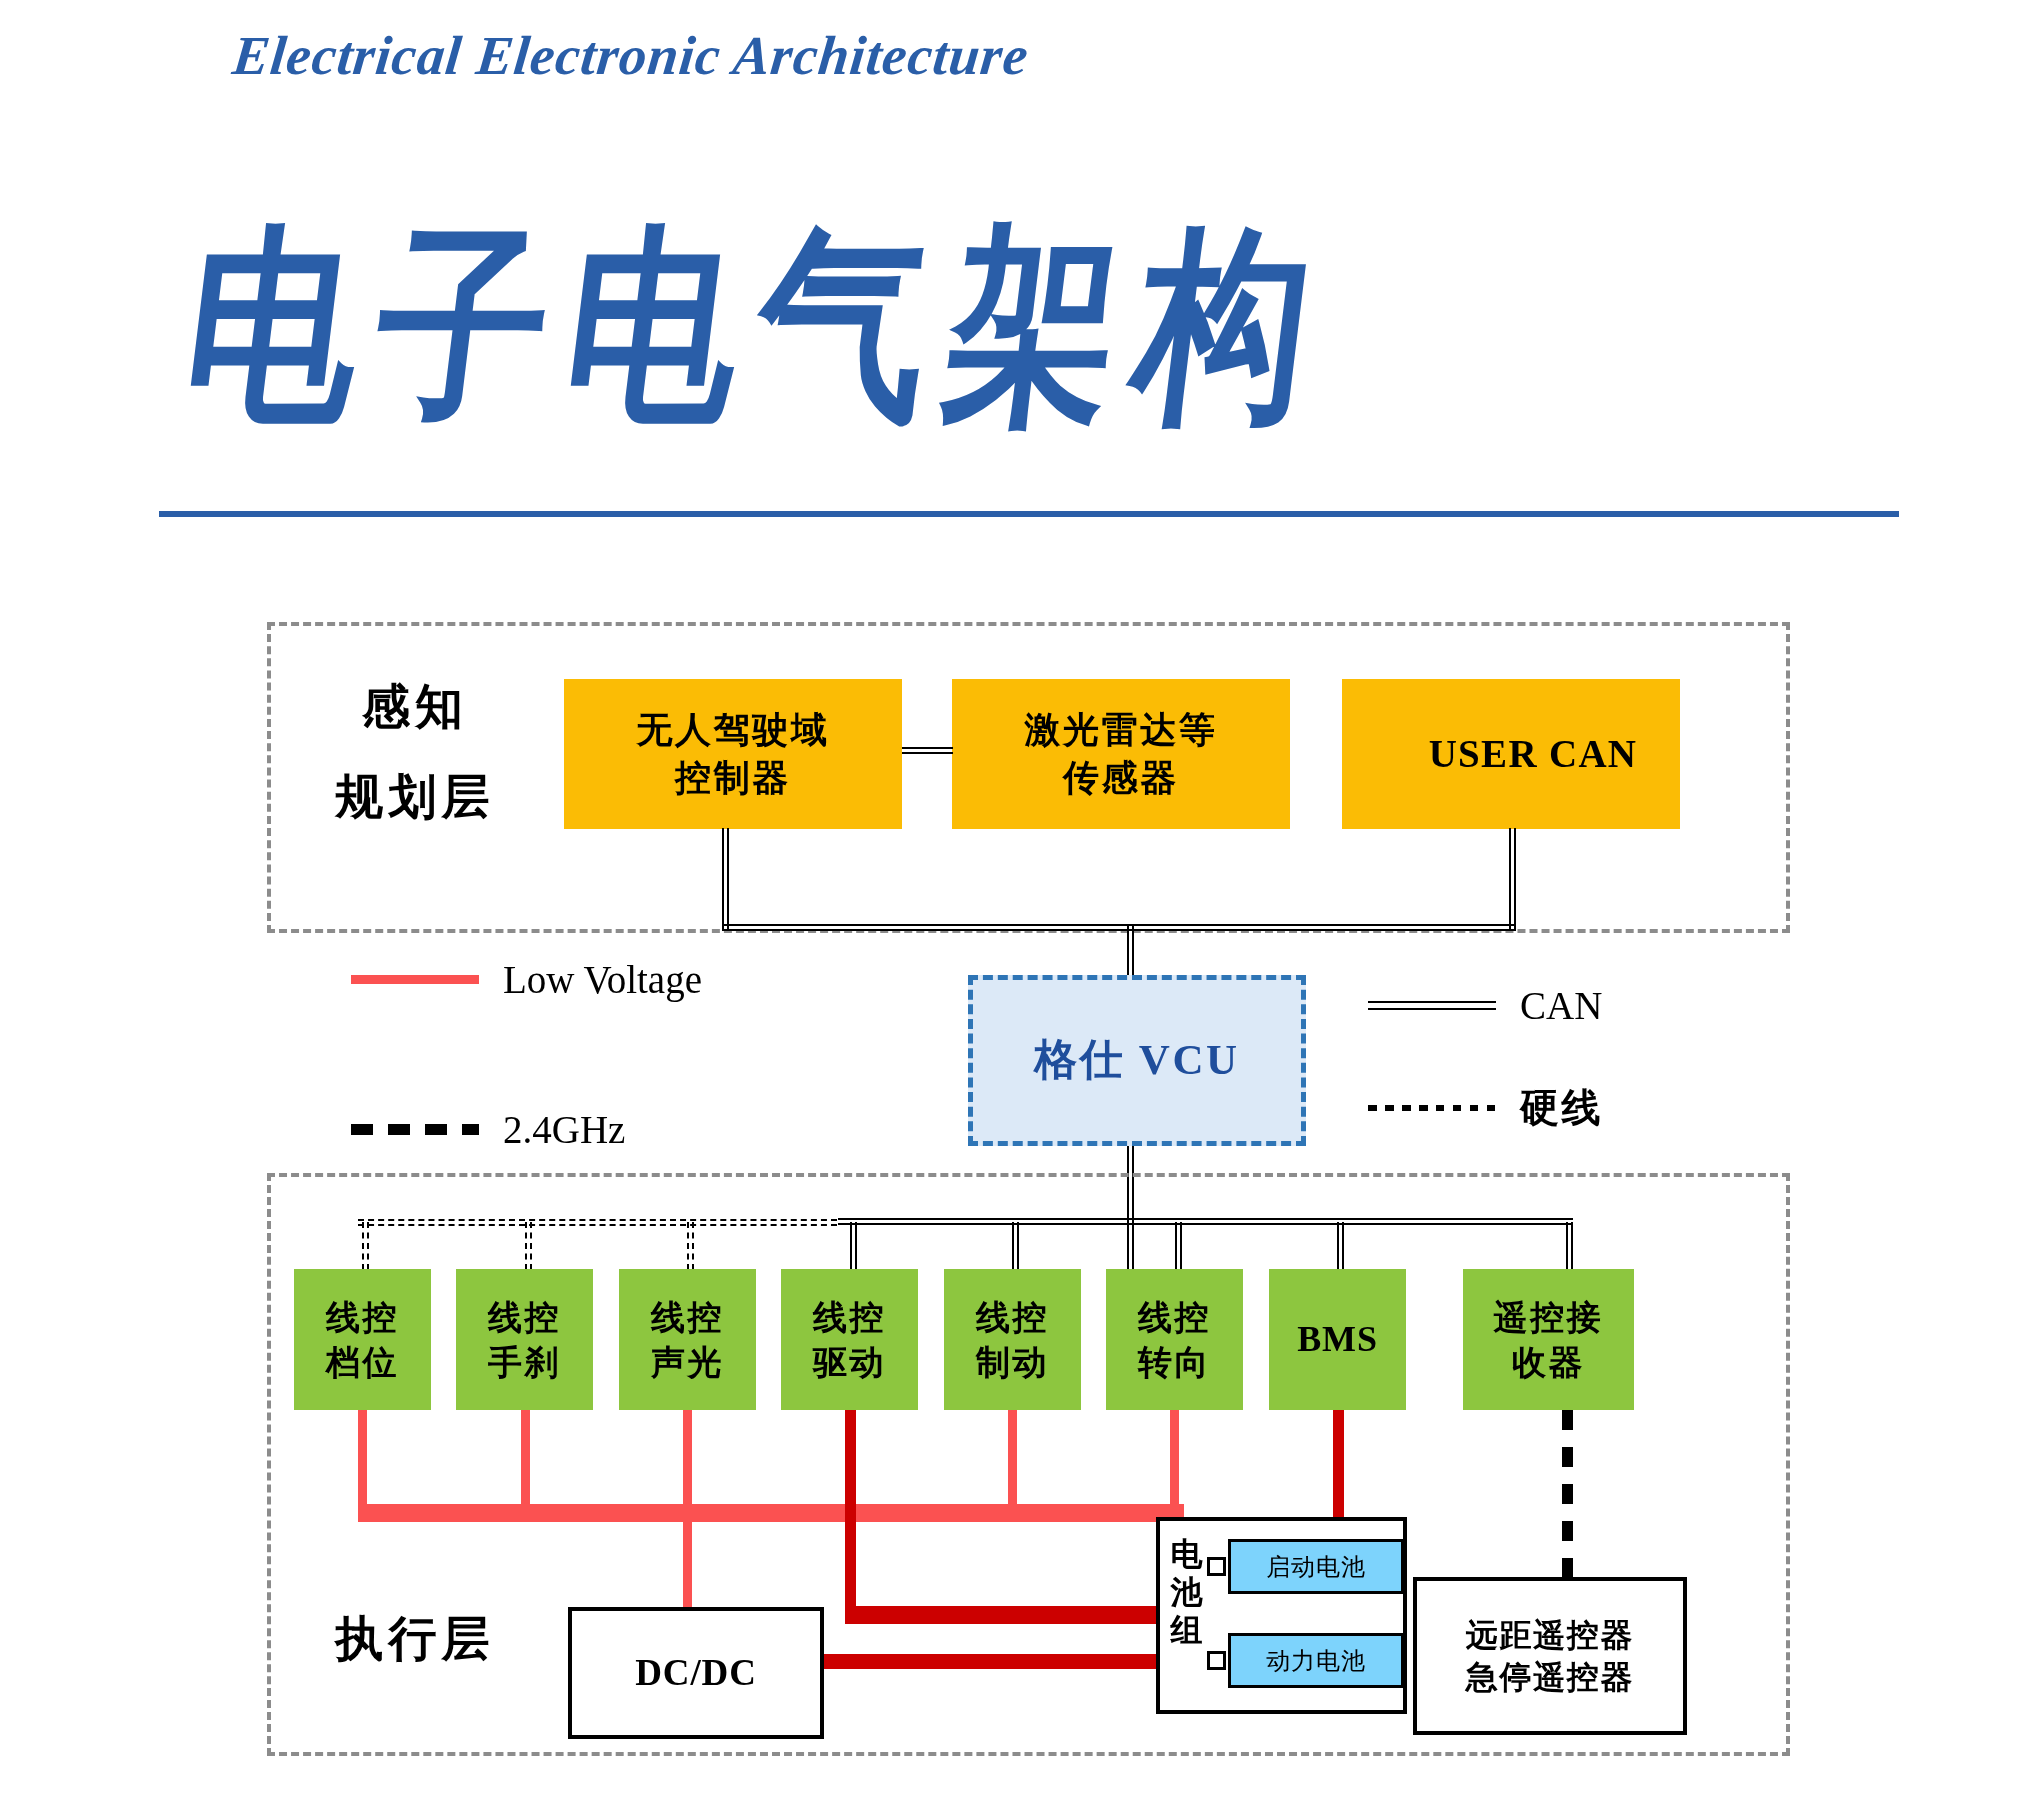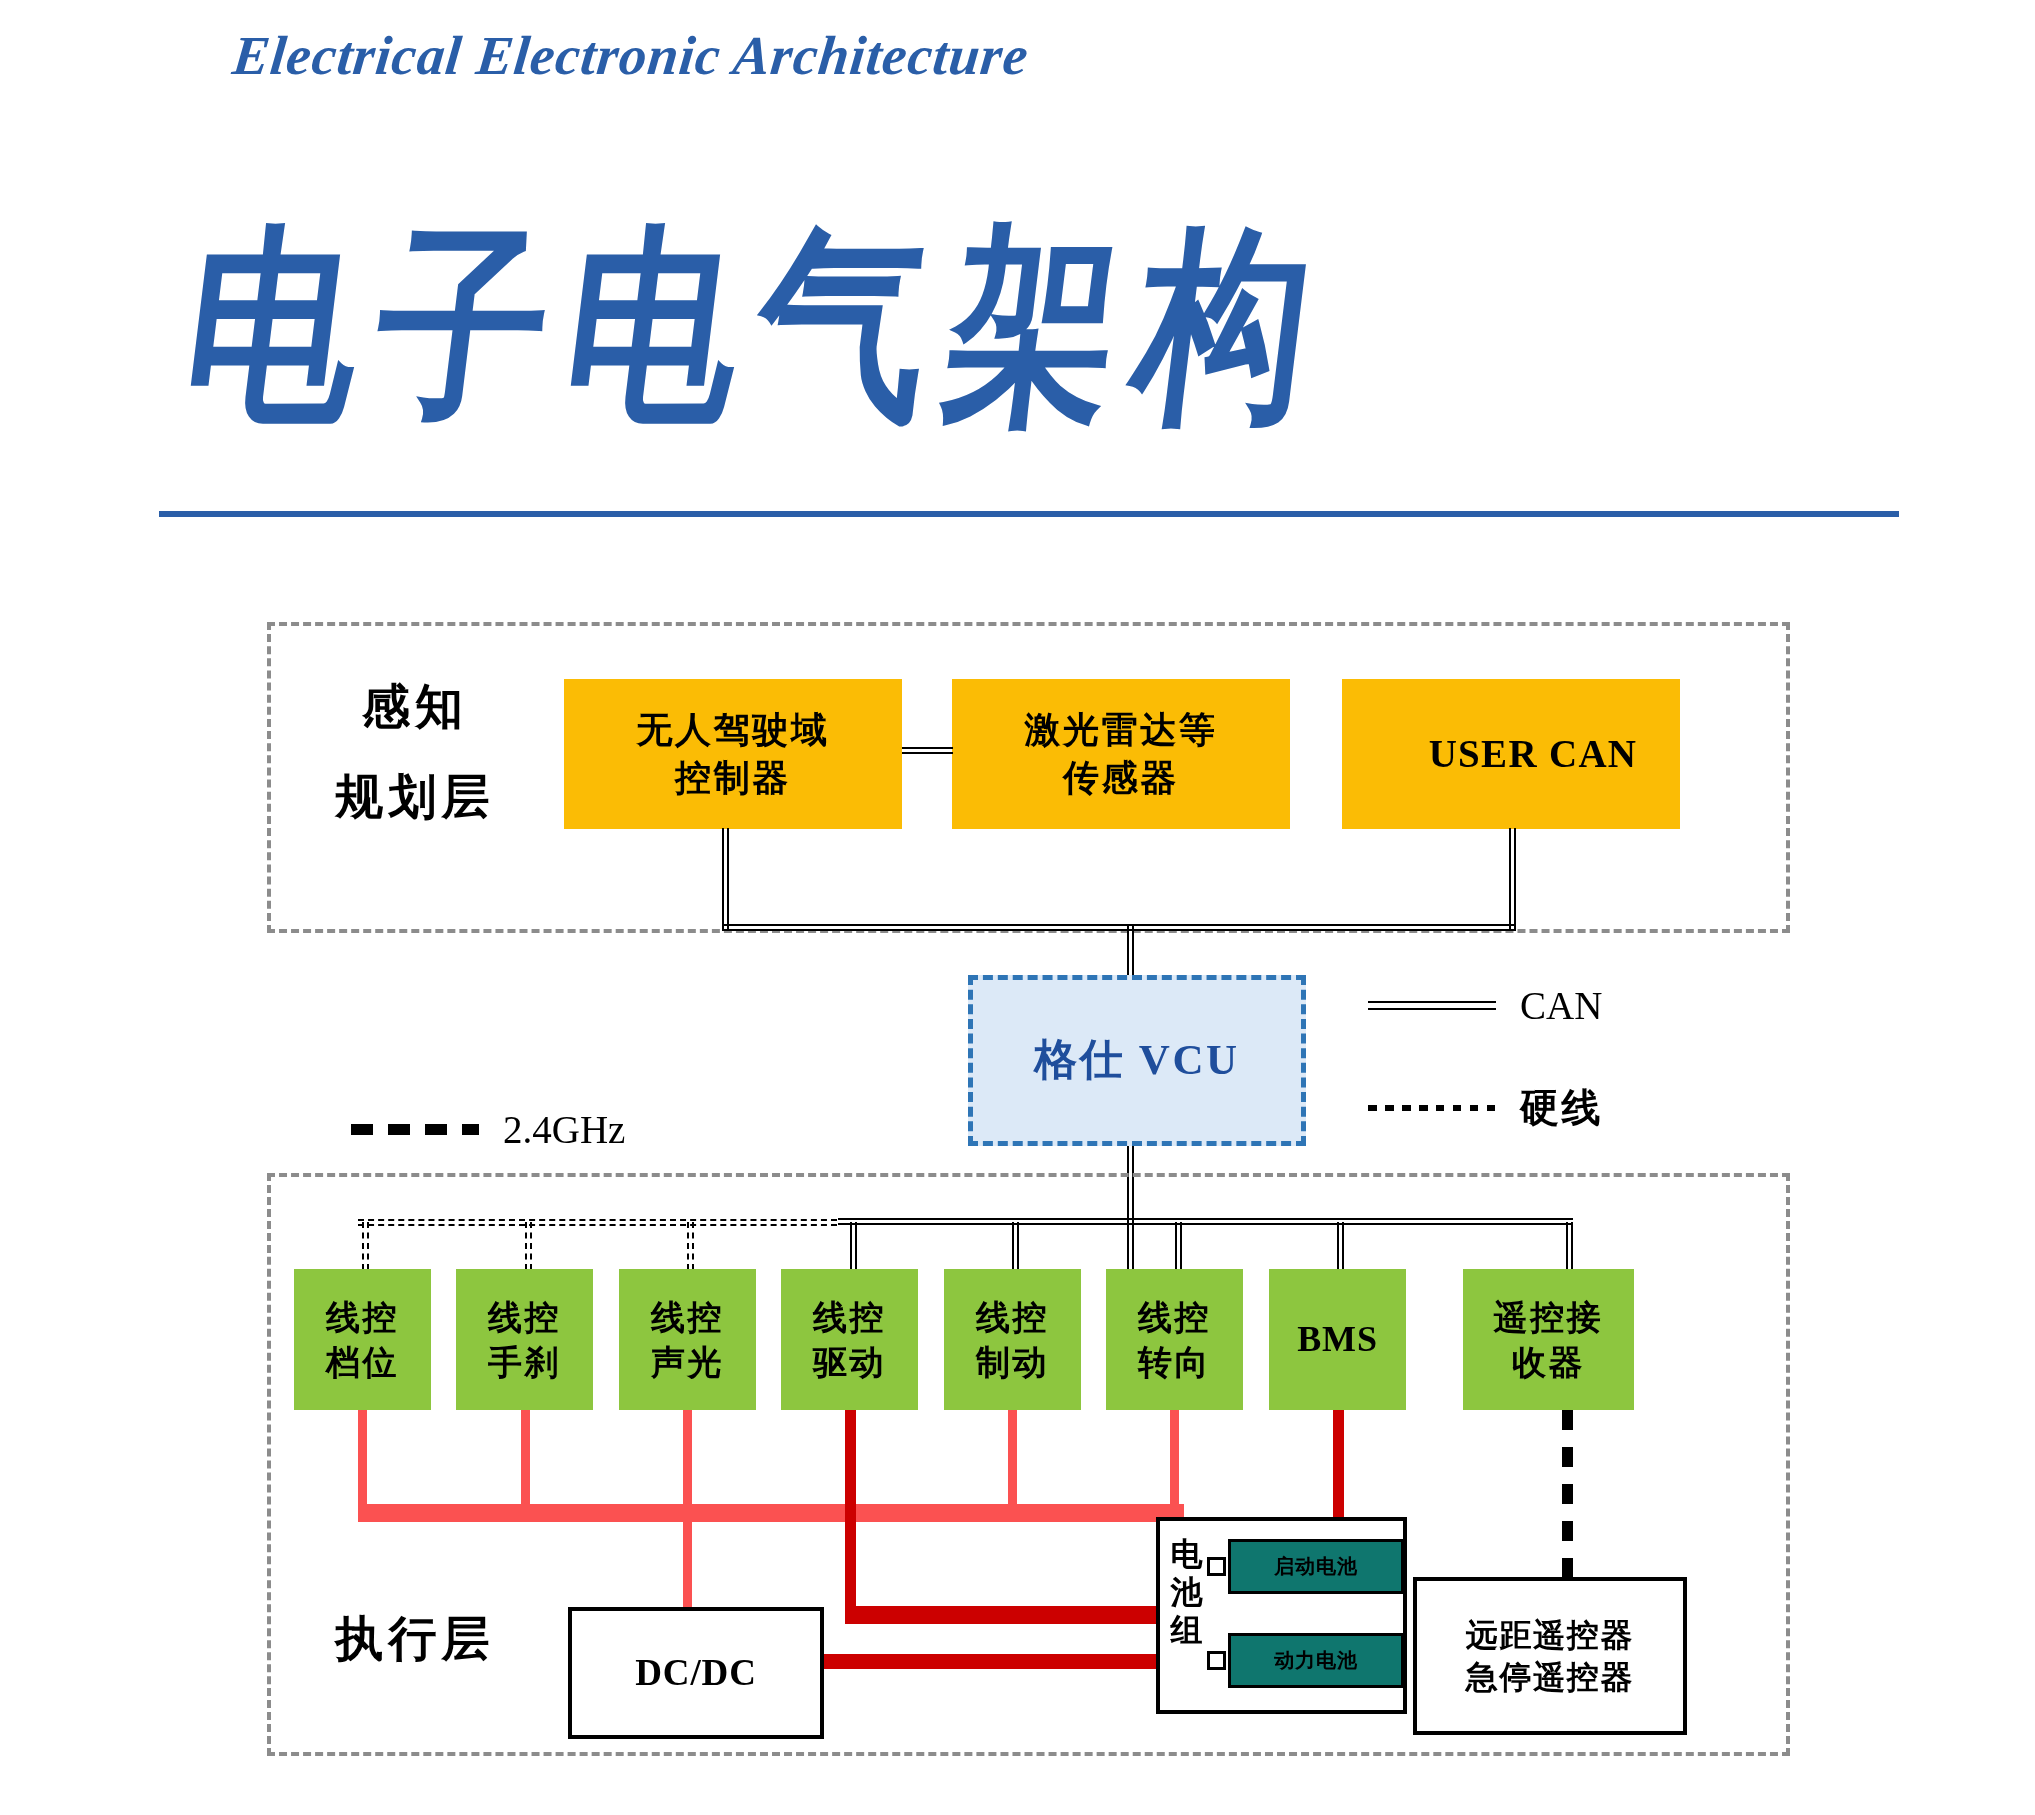--- a/index.html
+++ b/index.html
@@ -65,23 +65,23 @@
   
   #battery-pack{
     position:absolute;left:1156px;top:1517px;width:251px;height:197px;
     border:4.7px solid #000;background:#fff;box-sizing:border-box;
   }
   #battery-pack .stack-label{
     position:absolute;left:9.4px;top:15.4px;width:34px;
     font-size:32px;font-weight:700;line-height:1.18;color:#000;text-align:center;
   }
   #battery-pack .cellbox{
-    position:absolute;left:68px;border:3.4px solid #000;background:#0f766e;
+    position:absolute;left:68px;border:3.4px solid #000;background:#7dd3fc;
     display:flex;align-items:center;justify-content:center;
-    font-size:20px;font-weight:700;letter-spacing:0.9px;color:#000;box-sizing:border-box;
+    font-size:24px;font-weight:400;letter-spacing:0.9px;color:#000;box-sizing:border-box;
   }
   #cell-start{top:18px;width:176px;height:55px;}
   #cell-power{top:112px;width:176px;height:55px;}
   .conn-dot{
     position:absolute;width:19px;height:19px;border:3.8px solid #000;background:#fff;
     box-sizing:border-box;
   }
 
   
   .wire{position:absolute;}
@@ -137,20 +137,24 @@
   <div class="can-v" style="left:1509px;top:828px;height:102px;"></div>
   <div class="can-h" style="left:722px;top:924px;width:794px;"></div>
   <div class="can-v" style="left:1127px;top:924px;height:53px;"></div>
 
   <div class="node vcu" style="left:968px;top:975px;width:338px;height:171px;">
     <span class="ln">格仕 VCU</span>
   </div>
 
   <div class="can-v" style="left:1127px;top:1146px;height:250px;"></div>
 
+  <div class="legend-item" style="left:351px;top:957px;">
+    <span class="legend-swatch sw-solid" style="background:#FB5151;"></span>
+    <span class="legend-text">Low Voltage</span>
+  </div>
   <div class="legend-item" style="left:351px;top:1107px;">
     <span class="legend-swatch sw-dash-thick"></span>
     <span class="legend-text">2.4GHz</span>
   </div>
 
   <div class="legend-item" style="left:1368px;top:983px;">
     <span class="legend-swatch sw-can"></span>
     <span class="legend-text">CAN</span>
   </div>
   <div class="legend-item" style="left:1368px;top:1081px;">

